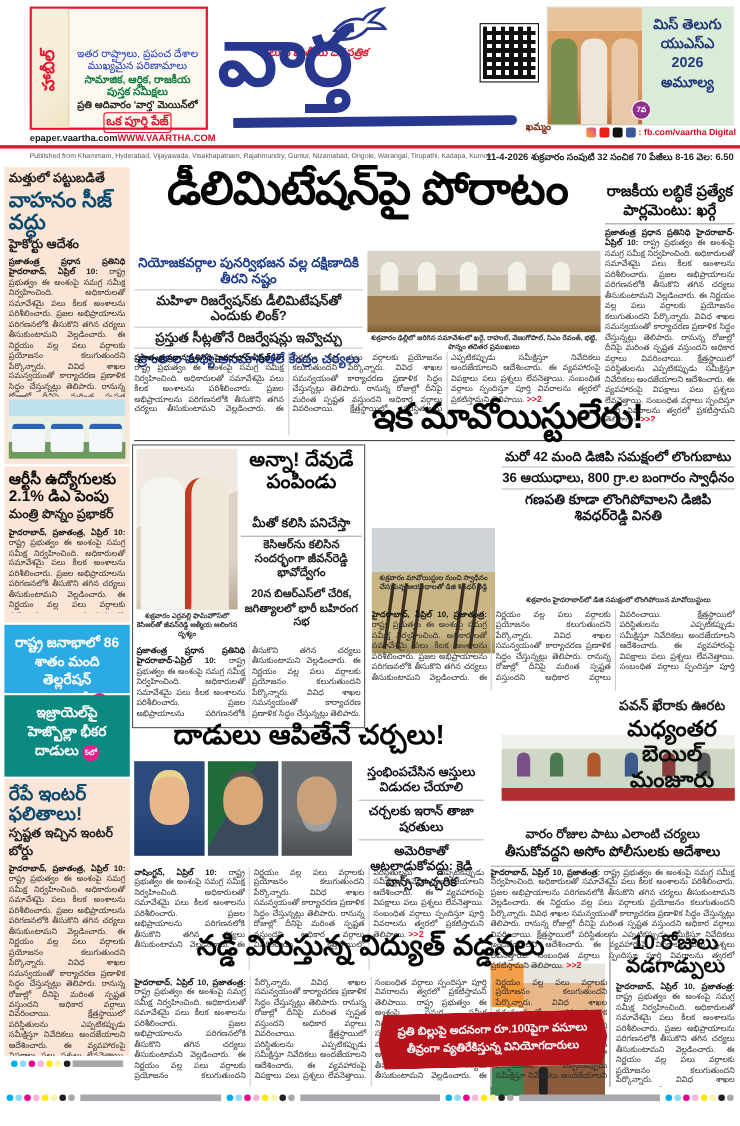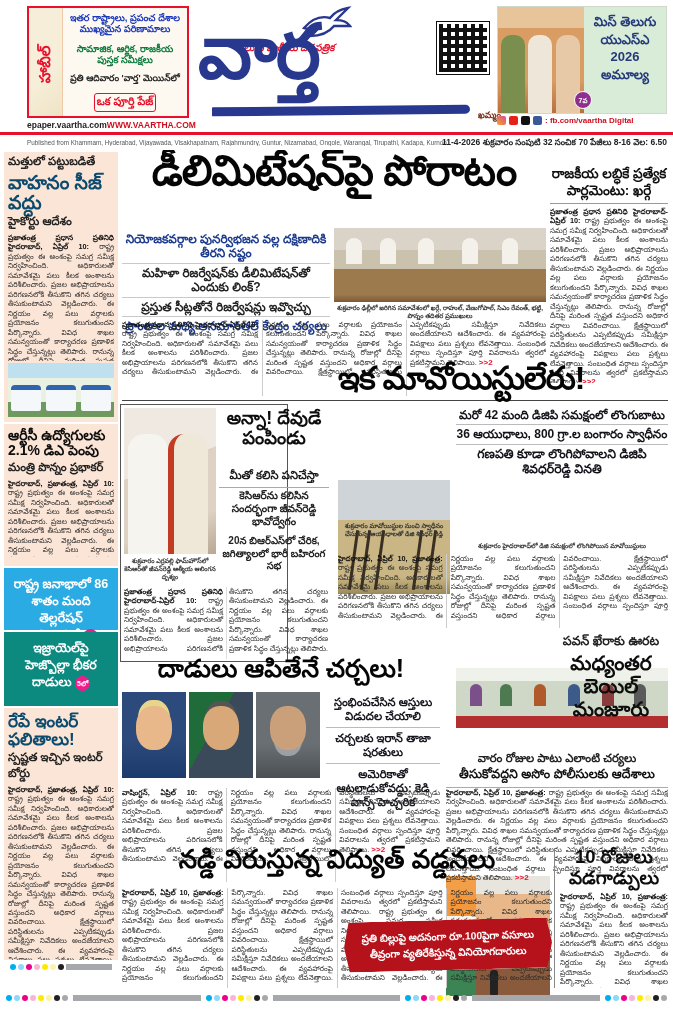--- a/index.html
+++ b/index.html
@@ -10,21 +10,21 @@
   .jump { color:#e8112d; font-weight:bold; font-size:8px; }
   .body-text { font-size:7.3px; line-height:1.3; text-align:justify; color:#2e2e2e; overflow:hidden; }
   .lead { font-weight:bold; color:#111; }
   .caption { font-size:6.4px; font-weight:bold; color:#333; line-height:1.25; text-align:center; overflow:hidden; }
 
   
   #promo-box { left:27px; top:6px; width:162px; height:112px; border:2px solid #e8112d; background:#fdf9f0; display:flex; }
   #promo-side { width:34px; background:linear-gradient(135deg,#f6eed9 60%,#efe3c4); border-right:1px solid #f0c9a8; position:relative; }
   #promo-side span { position:absolute; left:-28px; top:46px; transform:rotate(-90deg); transform-origin:center; color:#e8112d; font-weight:bold; font-size:15px; width:90px; text-align:center; }
   #promo-body { flex:1; padding:4px 3px; display:flex; flex-direction:column; justify-content:space-between; text-align:center; }
-  .promo-l1 { color:#1c39bb; font-size:9.5px; font-weight:bold; line-height:1.2; }
+  .promo-l1 { color:#1c39bb; font-size:9.5px; font-weight:normal; line-height:1.2;margin-top:32px; }
   .promo-l2 { color:#0a7a3d; font-size:9.5px; font-weight:bold; line-height:1.2; }
   .promo-l3 { color:#222; font-size:9px; font-weight:bold; }
   .promo-l4 { color:#e8112d; font-size:11px; font-weight:bold; border:1px solid #e8112d; border-radius:3px; padding:1px 2px; align-self:center; }
   #urls-row { left:27px; top:120px; width:163px; display:flex; justify-content:space-between; font-size:8.5px; font-weight:bold; }
   #url-epaper { color:#222; } #url-www { color:#cf1020; }
 
   #tagline { left:236px; top:42px; color:#e8112d; font-size:10px; font-weight:bold; font-style:italic; }
   #logo-text { left:198px; top:14px; width:250px; font-size:76px; line-height:1.0; font-weight:bold; color:#28388f; letter-spacing:-2px; }
   #logo-swoosh { left:212px; top:106px; width:258px; height:9px; background:#28388f; border-radius:2px 10px 10px 2px; transform:rotate(-0.6deg); }
   #dove { left:300px; top:6px; }
@@ -32,21 +32,21 @@
       repeating-linear-gradient(0deg,#111 0 4px,transparent 4px 8px),
       repeating-linear-gradient(90deg,#111 0 4px,#fff 4px 8px); border:2px solid #fff; outline:1px solid #111; }
   #edition { left:478px; top:110px; font-size:9px; font-weight:bold; color:#7a2c19; }
 
   #miss-ad { left:497px; top:6px; width:170px; height:108px; display:flex; border:1px solid #cfd8c9; }
   #miss-photo { width:86px; background:linear-gradient(180deg,#e8c49a 0 20%,#d99c63 20% 70%,#b96f3e); position:relative; }
   #miss-photo i { position:absolute; bottom:0; width:24px; height:78px; border-radius:10px 10px 0 0; }
   #miss-photo .f1 { left:3px; background:#7a8f4d; } #miss-photo .f2 { left:30px; background:#efe6da; } #miss-photo .f3 { left:58px; background:#e7c9a8; }
   #miss-panel { flex:1; background:#d9ecd7; text-align:center; padding:6px 2px; font-weight:bold; color:#243a7a; font-size:13px; line-height:1.35; position:relative; }
   #miss-badge { position:absolute; left:-10px; bottom:4px; width:18px; height:18px; border-radius:50%; background:#8e2f8e; color:#fff; font-size:7px; line-height:18px; text-align:center; border:1px solid #fff; }
-  #social-row { left:497px; top:116px; width:172px; display:flex; align-items:center; gap:3px; font-size:8px; font-weight:bold; color:#cf1020; }
+  #social-row { left:497px; top:116px; width:172px; display:flex; align-items:center; gap:3px; font-size:8px; font-weight:bold; color:#cf1020;justify-content:flex-end; }
   .sicon { width:9px; height:9px; border-radius:2px; display:inline-block; }
   .ig { background:linear-gradient(45deg,#f5a623,#d94b9b); } .yt { background:#e62117; } .xx { background:#111; } .fb { background:#3b5998; }
 
   #rule-red { left:0; top:132px; width:673px; height:3px; background:#e8112d; }
   #pub-line { left:27px; top:139px; width:420px; font-size:6.3px; color:#555; white-space:nowrap; overflow:hidden; }
   #date-line { right:6px; top:137px; font-size:8.5px; font-weight:bold; color:#222; }
 
   
   .sb-article { left:4px; width:114px; background:#fbe5d6; padding:3px 4px; overflow:hidden; }
   #sb1 { top:152px; height:270px; }
@@ -74,21 +74,21 @@
   #deck-bullets { left:122px; top:230px; width:208px; }
   .deck-line { font-size:12px; font-weight:bold; text-align:center; line-height:1.2; padding:2px 0; border-bottom:1px solid #c9c9c9; }
   .deck-blue { color:#1b3a8c; } .deck-dark { color:#222; }
   #meeting-photo { left:334px; top:228px; width:212px; height:74px; background:linear-gradient(180deg,#d9d4c7 0 30%,#cbc2ae 30% 55%,#9c7a4e 55% 90%,#7c5a34); position:relative; }
   #meeting-photo i { position:absolute; top:10px; width:16px; height:26px; background:#f3f1ea; border-radius:8px 8px 0 0; }
   #meeting-photo .p1{left:12px;} #meeting-photo .p2{left:46px;} #meeting-photo .p3{left:84px;} #meeting-photo .p4{left:128px;} #meeting-photo .p5{left:168px;}
   #meeting-caption { left:334px; top:304px; width:212px; }
   #main-body { left:122px; top:320px; width:424px; height:76px; column-count:3; column-gap:8px; column-rule:1px solid #ccc; }
   #hline1 { left:122px; top:400px; width:546px; height:1px; background:#444; }
 
-  #anna-box { left:120px; top:404px; width:168px; height:258px; border:1px solid #555; background:#fff;padding-left:36px; }
+  #anna-box { left:120px; top:404px; width:212px; height:258px; border:1px solid #555; background:#fff;padding-left:36px; }
   #anna-photo { position:absolute; left:3px; top:3px; width:92px; height:146px; background:linear-gradient(160deg,#efe9e2 0 40%,#ddd2c4 40% 75%,#b8a894); }
   #anna-photo i { position:absolute; bottom:0; width:40px; height:120px; border-radius:16px 16px 0 0; }
   #anna-photo .h1 { left:4px; background:#f6f4ef; } #anna-photo .h2 { left:44px; background:#efe7d8; border-left:6px solid #c23b22; }
   #anna-caption { position:absolute; left:3px; top:152px; width:92px; }
   #anna-hl { position:absolute; left:98px; top:4px; width:110px; font-size:18px; font-weight:bold; text-align:center; line-height:1.1; color:#0d0d0d; }
   #anna-s1 { position:absolute; left:98px; top:64px; width:110px; font-size:11.5px; font-weight:bold; text-align:center; border-bottom:1px solid #aaa; padding-bottom:2px; }
   #anna-s2 { position:absolute; left:98px; top:84px; width:110px; font-size:10.5px; font-weight:bold; text-align:center; line-height:1.25; color:#222; }
   #anna-s3 { position:absolute; left:98px; top:130px; width:110px; font-size:10px; font-weight:bold; text-align:center; line-height:1.25; color:#222; }
   #anna-body { position:absolute; left:3px; top:182px; width:204px; height:72px; column-count:2; column-gap:6px; column-rule:1px solid #ddd; }
 

